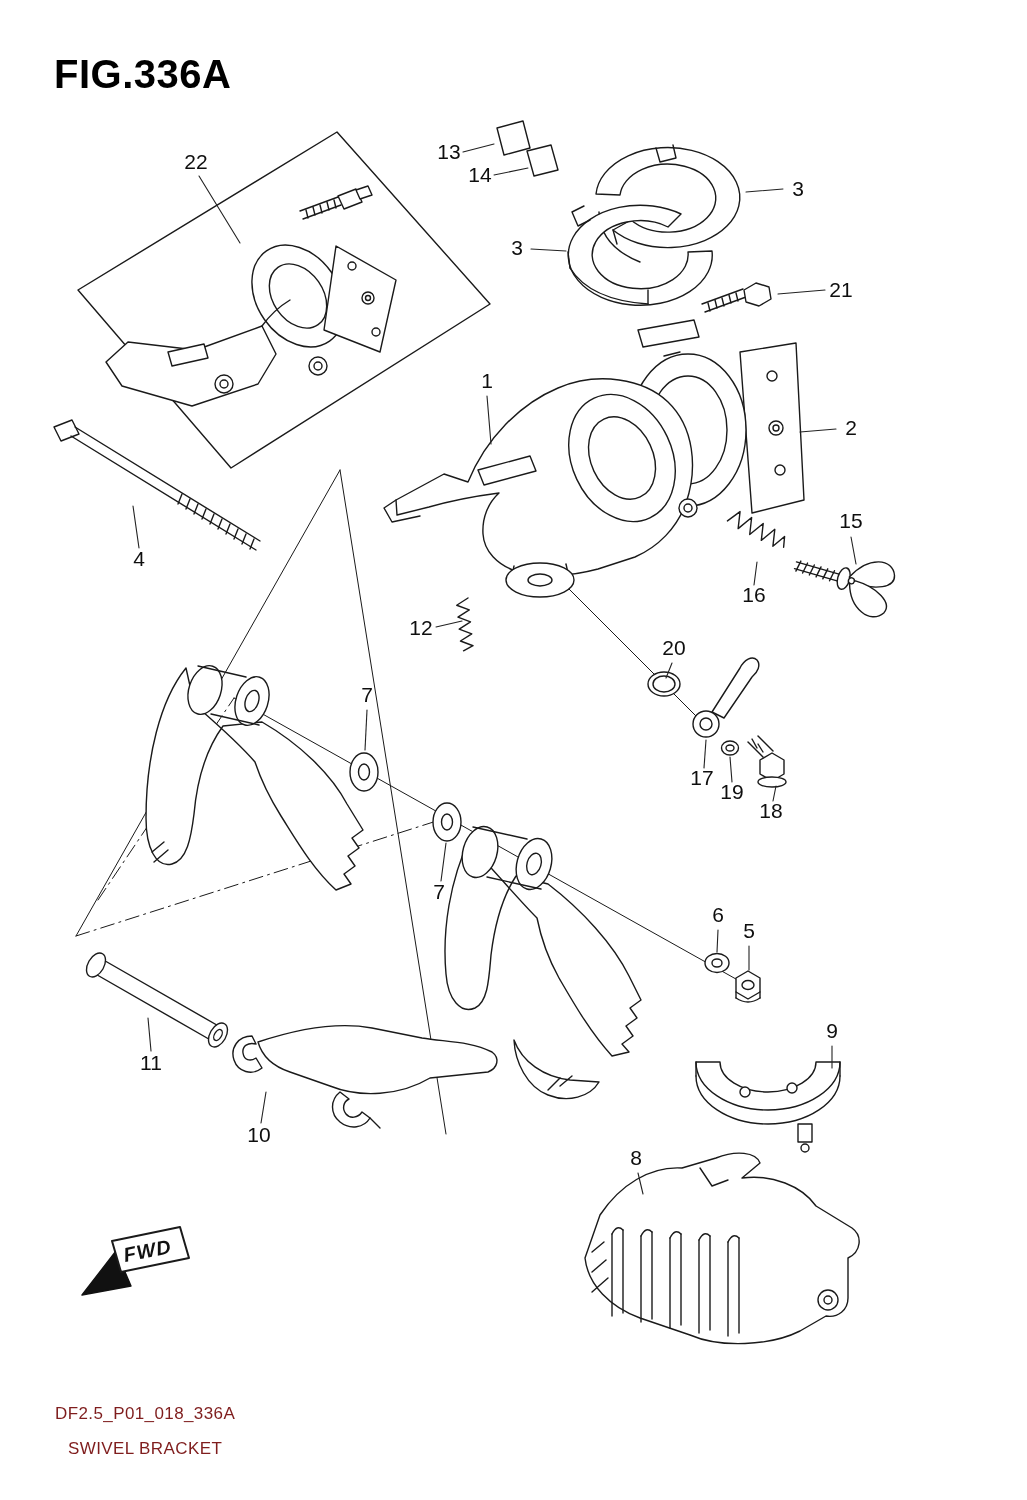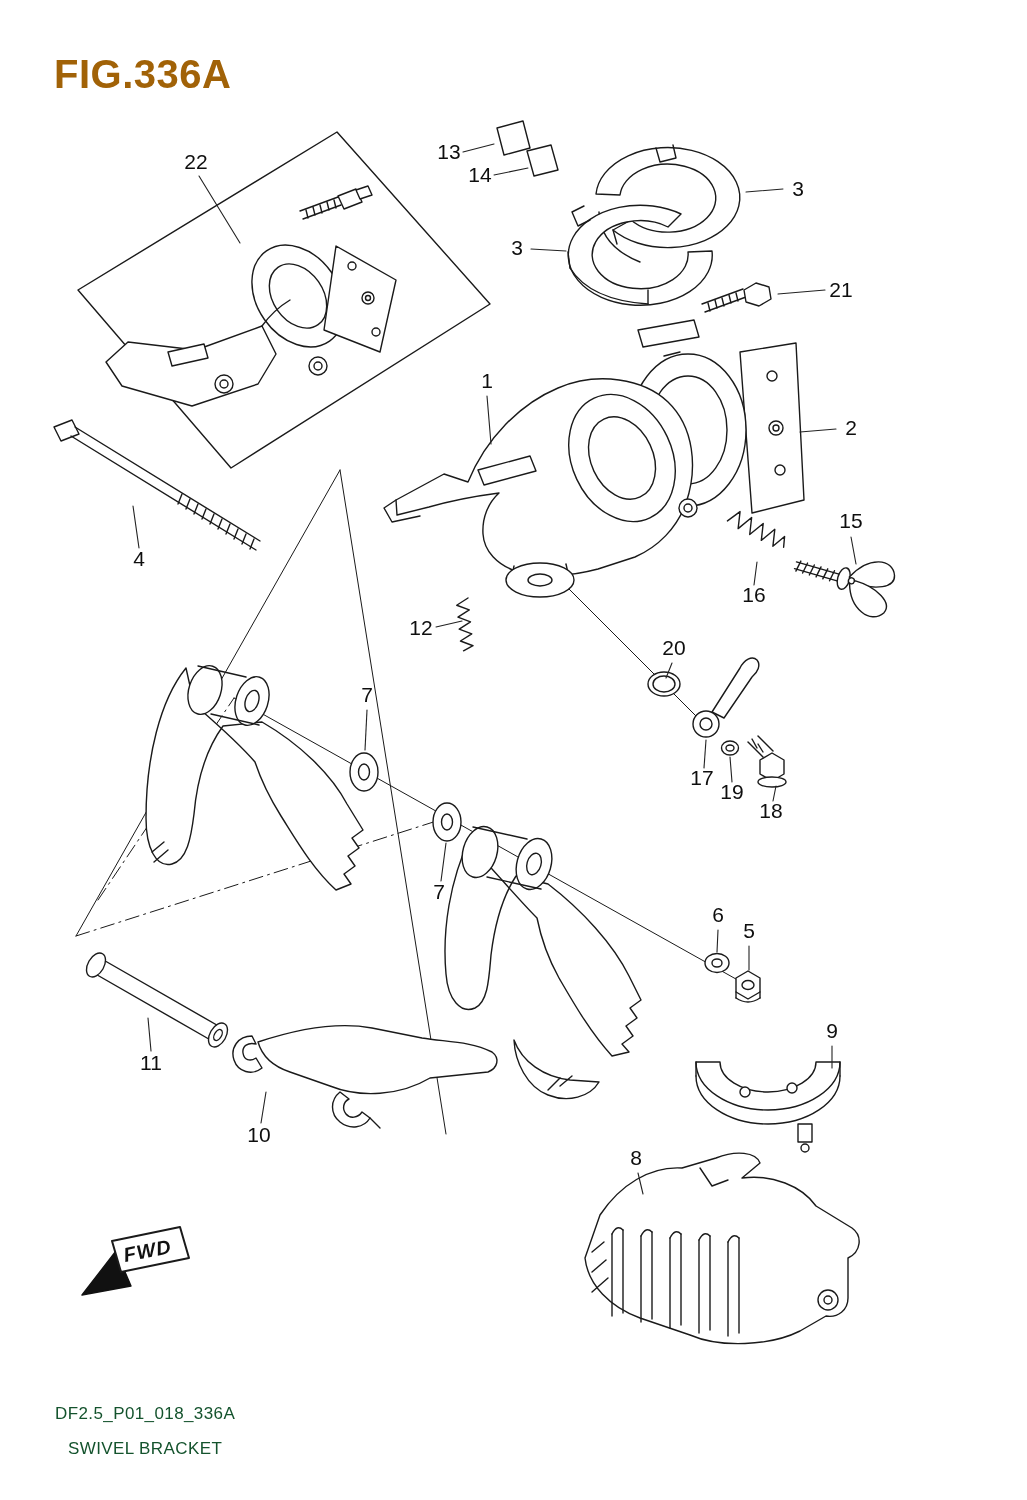--- a/index.html
+++ b/index.html
@@ -1,20 +1,20 @@
 <!DOCTYPE html>
 <html><head>
 <meta charset="utf-8">
 <style>
   html,body{margin:0;padding:0;background:#fff;}
   body{width:1027px;height:1500px;position:relative;font-family:"Liberation Sans",sans-serif;}
   .page{position:absolute;inset:0;background:#fff;overflow:hidden;}
-  .figure-title{position:absolute;left:54px;top:52px;margin:0;font-size:40px;font-weight:700;color:#a16207;letter-spacing:.5px;}
+  .figure-title{position:absolute;left:54px;top:52px;margin:0;font-size:40px;font-weight:700;color:#000000;letter-spacing:.5px;}
   .diagram-svg{position:absolute;left:0;top:0;}
-  .footer{position:absolute;left:55px;top:1404px;color:#14532d;}
+  .footer{position:absolute;left:55px;top:1404px;color:#7f1d1d;}
   .footer .code{font-size:17px;letter-spacing:.4px;margin-bottom:15px;}
   .footer .name{font-size:17px;letter-spacing:.4px;text-align:center;}
   
   svg path, svg line, svg polyline, svg polygon, svg ellipse, svg circle{
     fill:none;stroke:#1a1a1a;stroke-width:1.4;stroke-linecap:round;stroke-linejoin:round;}
   svg .w{fill:#ffffff;}
   svg .solid{fill:#111;stroke:#111;}
   svg .thin{stroke-width:1;}
   svg .dashdot{stroke-width:1;stroke-dasharray:14 5 2 5;}
   svg .leader{stroke:#222;stroke-width:1.1;}

